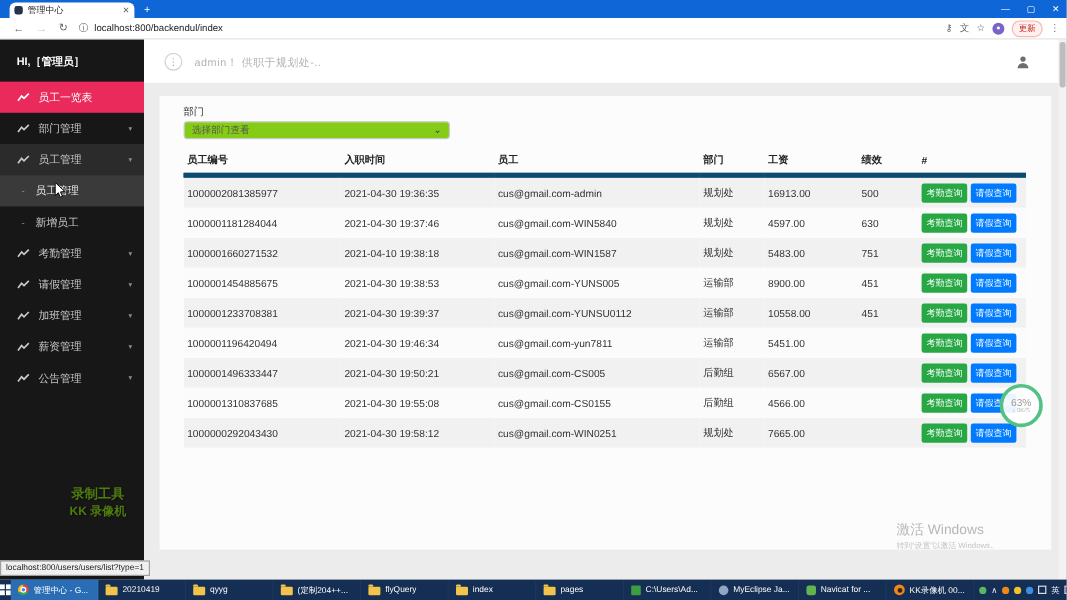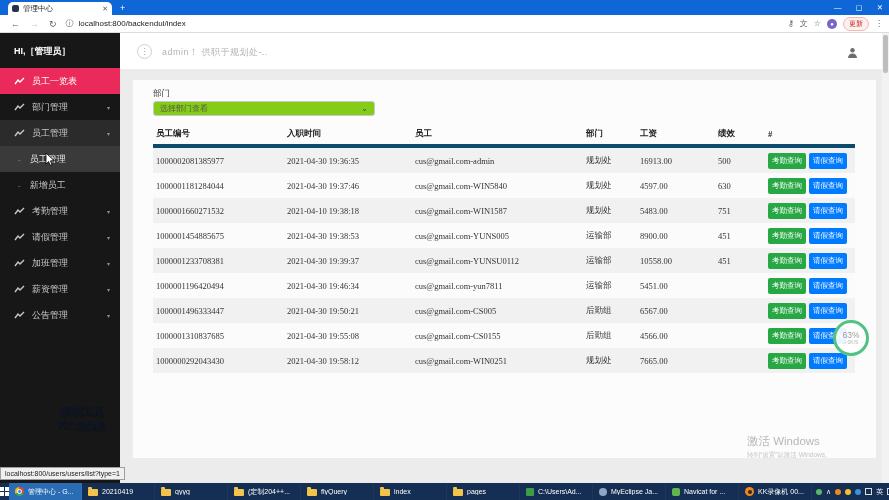--- a/index.html
+++ b/index.html
@@ -46,42 +46,42 @@
   .side-item.sub{padding-left:18px;}
   .side-item.sub .dash{margin-right:9px;color:#8d8d8d;font-size:8px;}
   .side-item.sel{background:#3a3a3a;color:#e8e8e8;}
   
   .main-header{position:absolute;left:120px;top:33px;width:762px;height:36px;background:#fff;}
   .dots-circle{position:absolute;left:17px;top:11px;width:13px;height:13px;border:1px solid #cfcfcf;
     border-radius:50%;color:#9a9a9a;font-size:8px;display:flex;align-items:center;justify-content:center;}
   .user-text{position:absolute;left:42px;top:13px;font-size:9px;color:#b3b3b3;letter-spacing:.5px;}
   .person{position:absolute;right:24px;top:11px;}
   
-  .panel{position:absolute;left:133px;top:80px;width:743px;height:378px;background:#fcfcfc;font-family:Liberation Serif, serif;}
+  .panel{position:absolute;left:133px;top:80px;width:743px;height:378px;background:#fcfcfc;}
   .filter-label{position:absolute;left:20px;top:8px;font-size:8.5px;color:#333;}
   .dept-select{position:absolute;left:20px;top:21px;width:222px;height:15px;border:1px solid #c9c9c9;
     border-radius:3px;background:#84cc16;font-size:8px;color:#555;display:flex;align-items:center;
     padding:0 6px;box-sizing:border-box;justify-content:space-between;}
   .dept-select .chev{font-size:8px;color:#444;}
   table.emp{position:absolute;left:20px;top:44px;border-collapse:collapse;table-layout:fixed;font-size:8.5px;color:#333;}
   table.emp th{font-size:8.5px;font-weight:bold;text-align:left;padding:4px 3px;border-bottom:4px solid #0c4a6e;color:#222;}
   table.emp td{padding:0 3px;height:25px;white-space:nowrap;overflow:hidden;}
   table.emp tbody tr:nth-child(odd){background:#f1f1f1;}
   table.emp tbody tr:nth-child(even){background:#fbfbfb;}
   .c0{width:125px;} .c1{width:122px;} .c2{width:165px;} .c3{width:48px;} .c4{width:72px;} .c5{width:44px;} .c6{width:84px;}
   .btn{display:inline-block;font-size:7.5px;color:#fff;border-radius:2px;padding:3px 4px;margin-right:3px;cursor:pointer;}
   .btn.g{background:#28a745;}
   .btn.b{background:#007bff;}
   
   .speed-badge{position:absolute;left:833px;top:320px;width:30px;height:30px;border:3px solid #52c284;
     border-radius:50%;background:rgba(255,255,255,.92);display:flex;flex-direction:column;
     align-items:center;justify-content:center;z-index:5;}
   .speed-badge .pct{font-size:8.5px;color:#9a9a9a;line-height:8px;}
   .speed-badge .rate{font-size:5px;color:#b5b5b5;line-height:6px;}
-  .rec-mark{position:absolute;left:58px;top:404px;text-align:center;color:#0f172a;
+  .rec-mark{position:absolute;left:58px;top:404px;text-align:center;color:#4d7c0f;
     text-shadow:1px 1px 1px #111;font-weight:bold;z-index:6;}
   .rec-mark .l1{font-size:11px;}
   .rec-mark .l2{font-size:10px;}
   .act-mark{position:absolute;left:747px;top:434px;color:#b7b7b7;z-index:5;}
   .act-mark .l1{font-size:11.5px;}
   .act-mark .l2{font-size:6.5px;margin-top:2px;color:#c3c3c3;}
   .status-tip{position:absolute;left:0;top:467px;height:11px;background:#f0f0f0;border:1px solid #9f9f9f;
     font-size:7px;color:#222;padding:0 4px;display:flex;align-items:center;z-index:7;}
   .cursor{position:absolute;left:45px;top:152px;z-index:9;}
   

